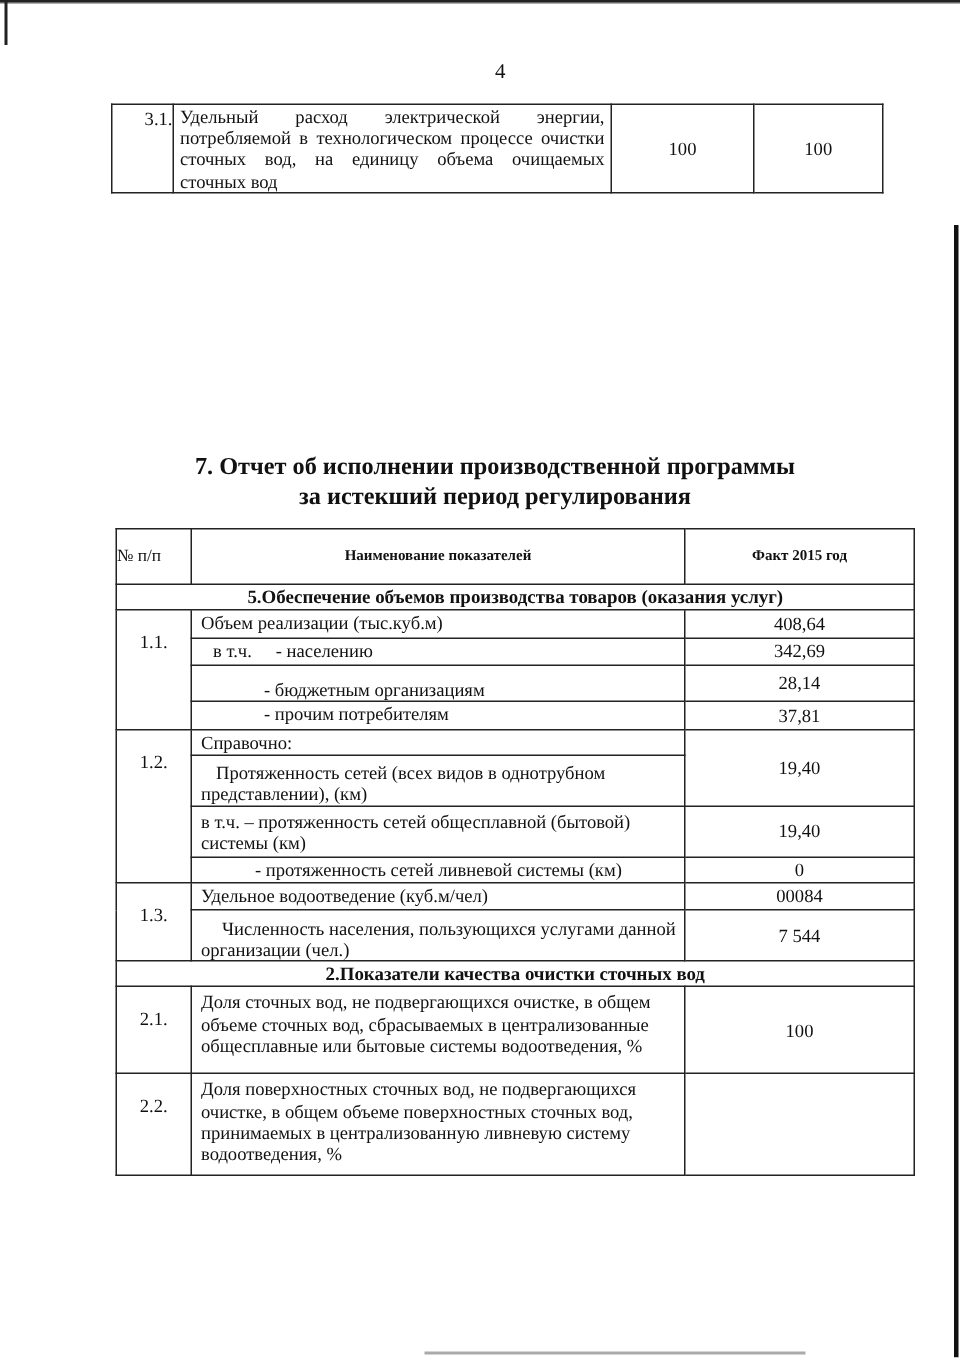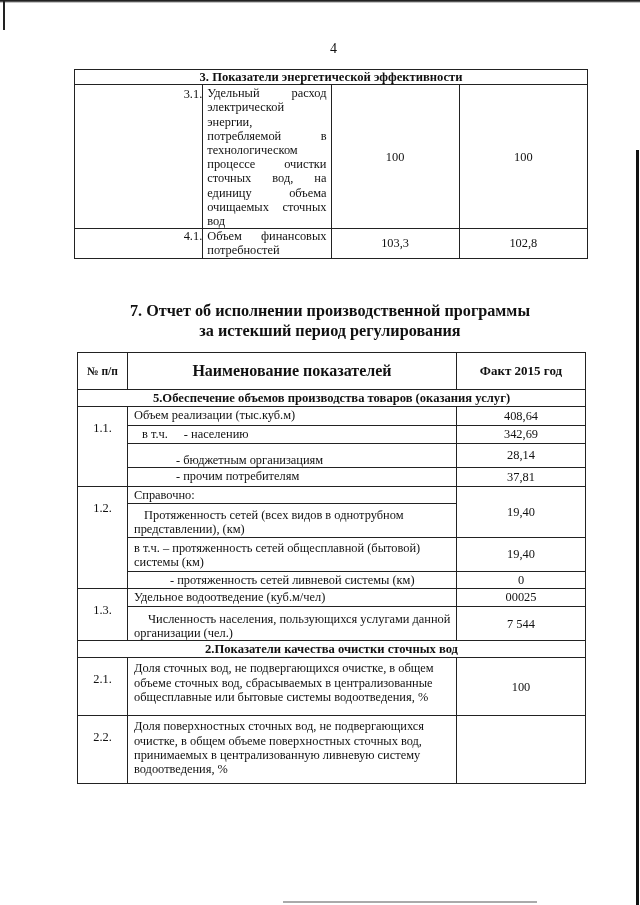--- a/index.html
+++ b/index.html
@@ -21,23 +21,23 @@
     .t1 .c-name { width: 292px; padding: 1px 4px 0 4px; text-align: justify; text-align-last: left; }
     .t1 .c-v1 { width: 95px; text-align: center; vertical-align: middle; }
     .t1 .c-v2 { width: 86px; text-align: center; vertical-align: middle; }
     .t1 .sec { text-align: center; font-weight: bold; padding: 0; font-size: 12.6px; }
     .t1 .r41 td { padding-top: 0; padding-bottom: 0; }
 
     .title { position: absolute; left: 0; width: 660px; text-align: center; font-weight: bold; font-size: 16.2px; line-height: 20px; }
 
     
     .t2 { left: 77px; top: 352px; width: 508px; }
-    .t2 .h-num { width: 50px; height: 37px; text-align: center; vertical-align: middle; font-weight: bold; font-size: 11.5px; }
-    .t2 .h-name { width: 329px; text-align: center; vertical-align: middle; font-weight: bold; font-size: 16px; }
-    .t2 .h-val { width: 129px; text-align: center; vertical-align: middle; font-weight: bold; font-size: 13px; }
+    .t2 .h-num { width: 50px; height: 37px; text-align: left; vertical-align: middle; font-weight: normal; font-size: 11.5px; }
+    .t2 .h-name { width: 329px; text-align: center; vertical-align: middle; font-weight: bold; font-size: 10px; }
+    .t2 .h-val { width: 153px; text-align: center; vertical-align: middle; font-weight: bold; font-size: 10px; }
     .t2 .sec { text-align: center; font-weight: bold; font-size: 12.6px; padding: 1px 0 0 0; height: 17px; }
     .t2 .num { text-align: center; padding-top: 14px; }
     .t2 .nm { padding: 1px 4px 0 6px; }
     .t2 .val { text-align: center; vertical-align: middle; }
     .ind2 { padding-left: 48px !important; }
     .ind3 { padding-left: 14px !important; }
     .ind4 { padding-left: 42px !important; }
     .gap { display: inline-block; width: 16px; }
     .bottom-marks { position: absolute; left: 283px; top: 901px; width: 254px; height: 2px; background: #aaa; }
   </style>
@@ -45,34 +45,25 @@
 <body>
 
 <div class="scan-top"></div>
 <div class="scan-left"></div>
 <div class="scan-right"></div>
 
 <div class="page-number">4</div>
 
 <table class="t1">
   <tbody>
-  <tr>
-    <td colspan="4" class="sec">3. Показатели энергетической эффективности</td>
-  </tr>
   <tr style="height:59px;">
     <td class="c-num">3.1.</td>
     <td class="c-name">Удельный расход электрической энергии, потребляемой в технологическом процессе очистки сточных вод, на единицу объема очищаемых сточных вод</td>
     <td class="c-v1">100</td>
     <td class="c-v2">100</td>
-  </tr>
-  <tr class="r41">
-    <td class="c-num" style="padding-top:0">4.1.</td>
-    <td class="c-name">Объем финансовых потребностей</td>
-    <td class="c-v1">103,3</td>
-    <td class="c-v2">102,8</td>
   </tr>
 </tbody>
   </table>
 
 <div class="title" style="top:301px;">7. Отчет об исполнении производственной программы</div>
 <div class="title" style="top:321px;">за истекший период регулирования</div>
 
 <table class="t2">
   <tbody>
       <tr>
@@ -115,21 +106,21 @@
     <td class="val">19,40</td>
   </tr>
   <tr style="height:17px;">
     <td class="nm ind4">- протяженность сетей ливневой системы (км)</td>
     <td class="val">0</td>
   </tr>
 
   <tr style="height:18px;">
     <td rowspan="2" class="num">1.3.</td>
     <td class="nm">Удельное водоотведение (куб.м/чел)</td>
-    <td class="val">00025</td>
+    <td class="val">00084</td>
   </tr>
   <tr style="height:34px;">
     <td class="nm" style="text-indent:14px; padding-top:5px;">Численность населения, пользующихся услугами данной организации (чел.)</td>
     <td class="val">7 544</td>
   </tr>
 
   <tr>
     <td colspan="3" class="sec">2.Показатели качества очистки сточных вод</td>
   </tr>
   <tr style="height:58px;">

